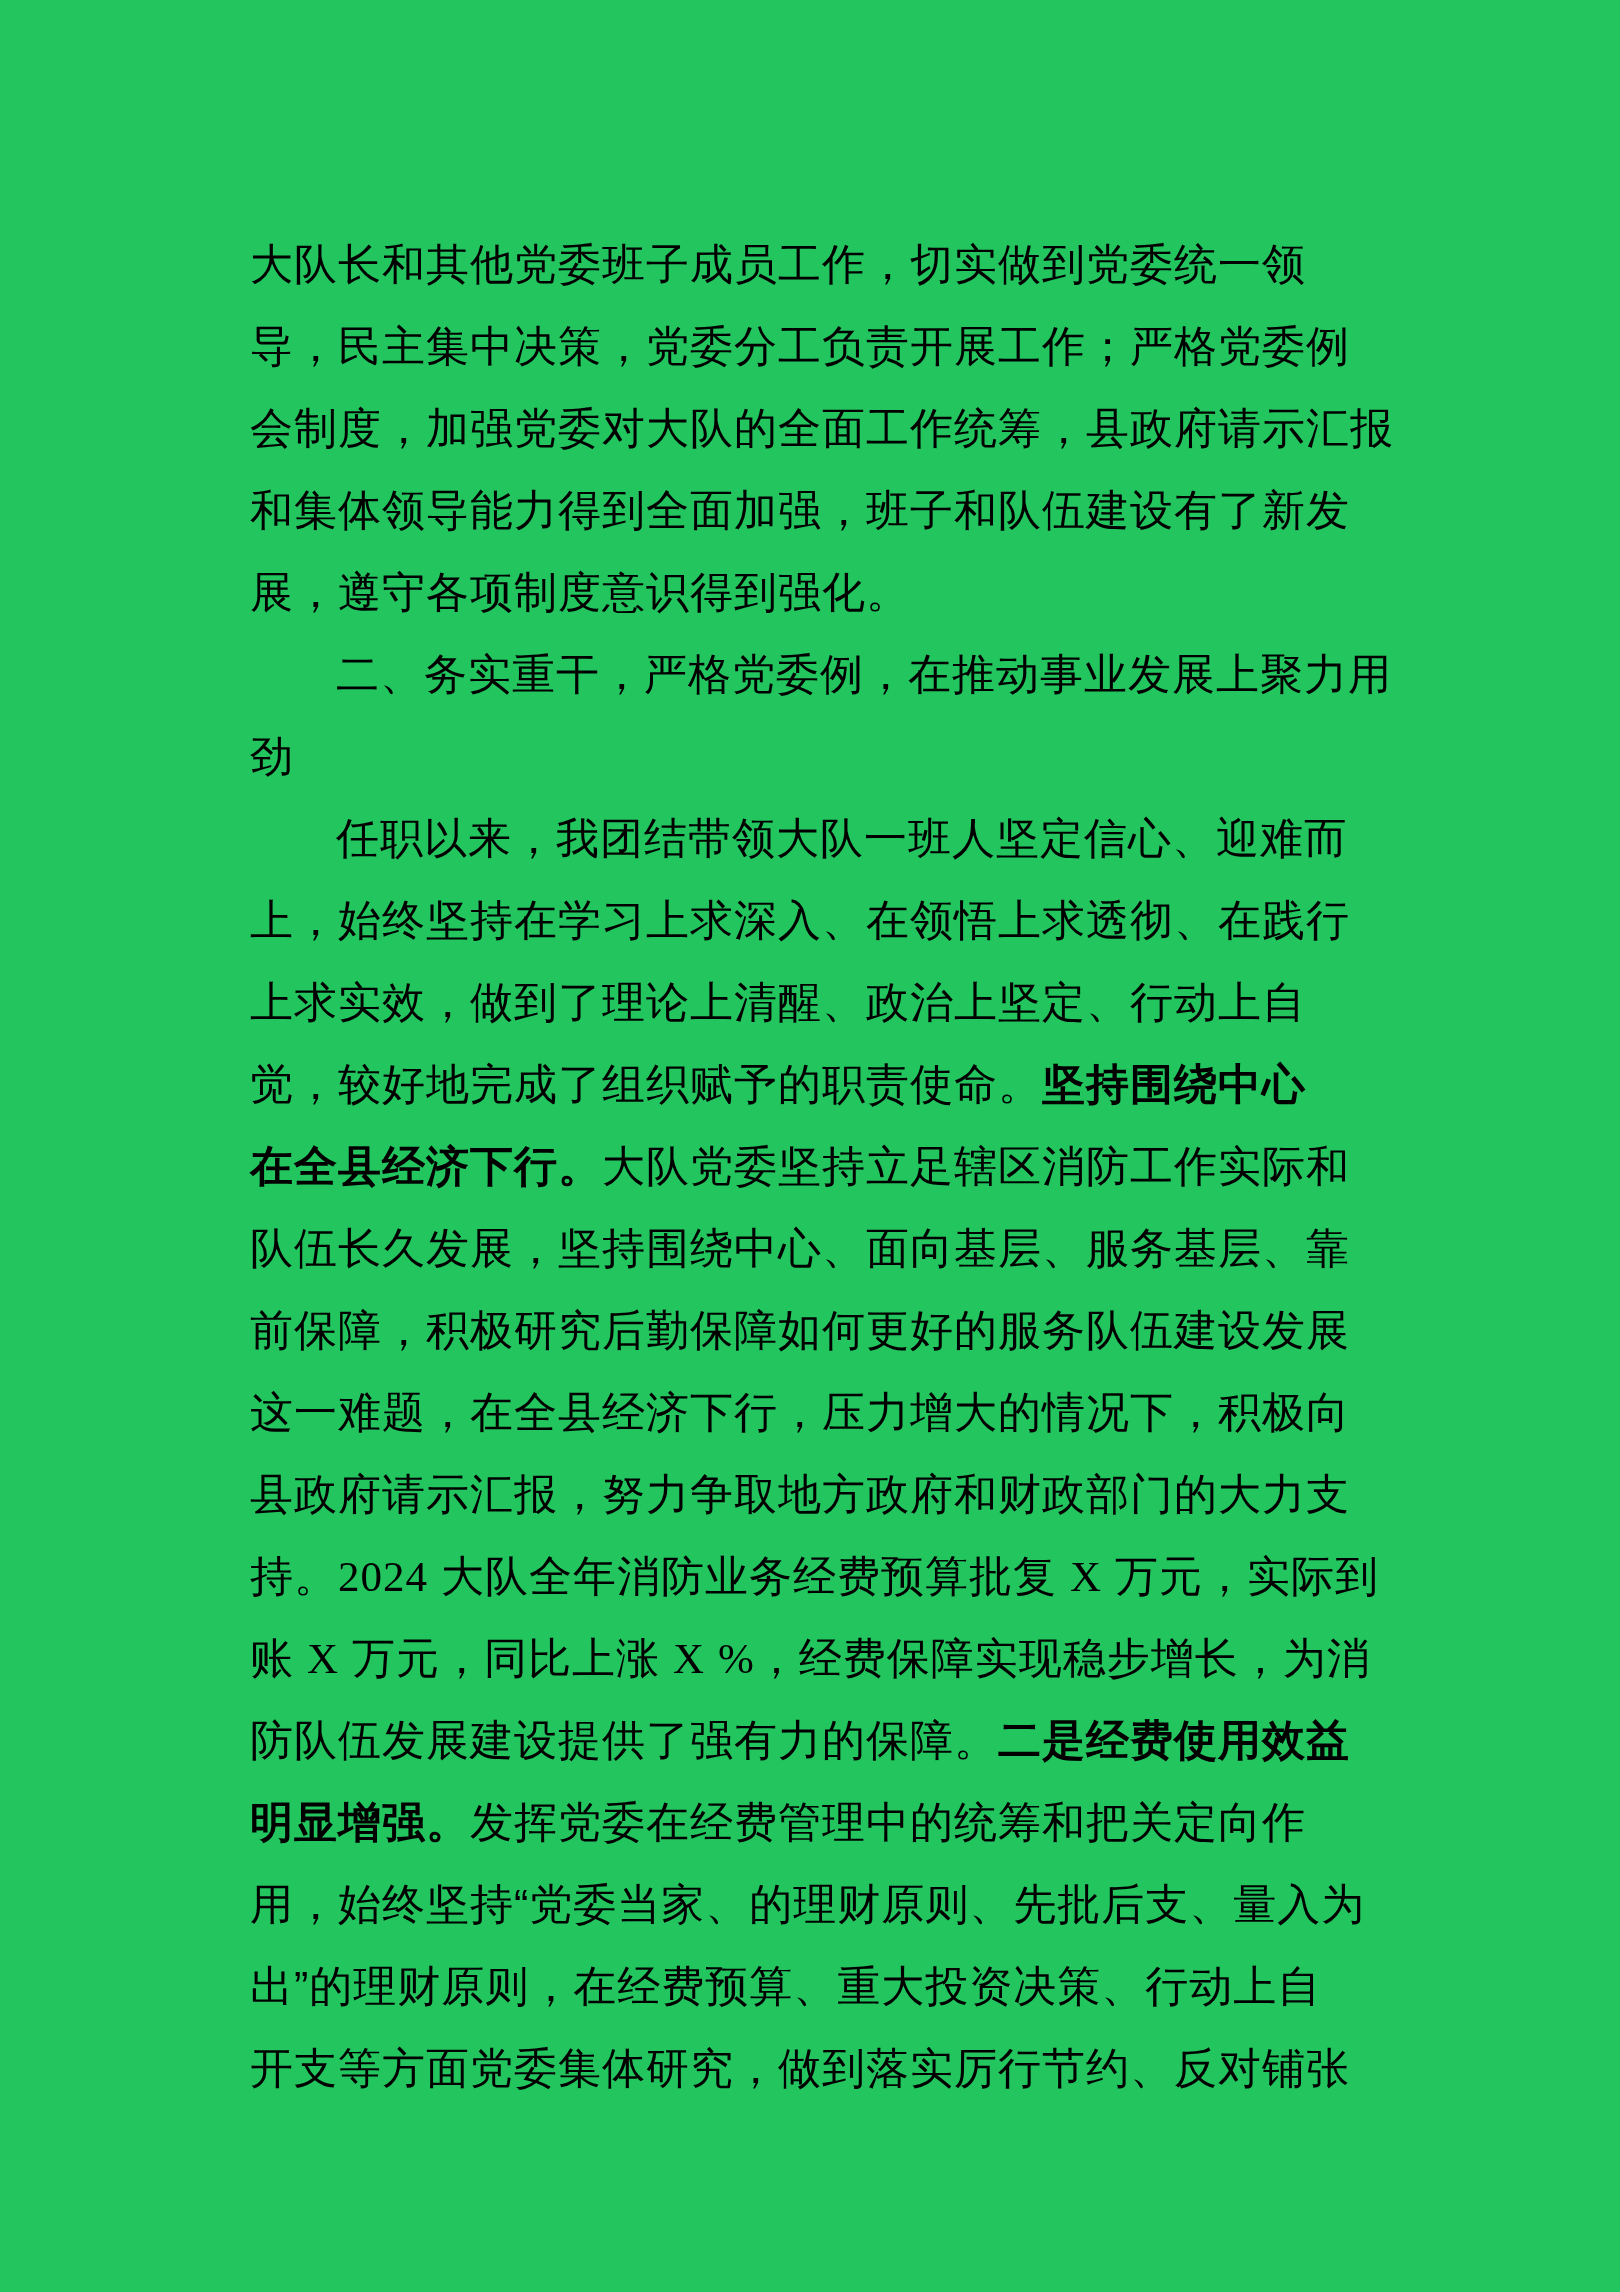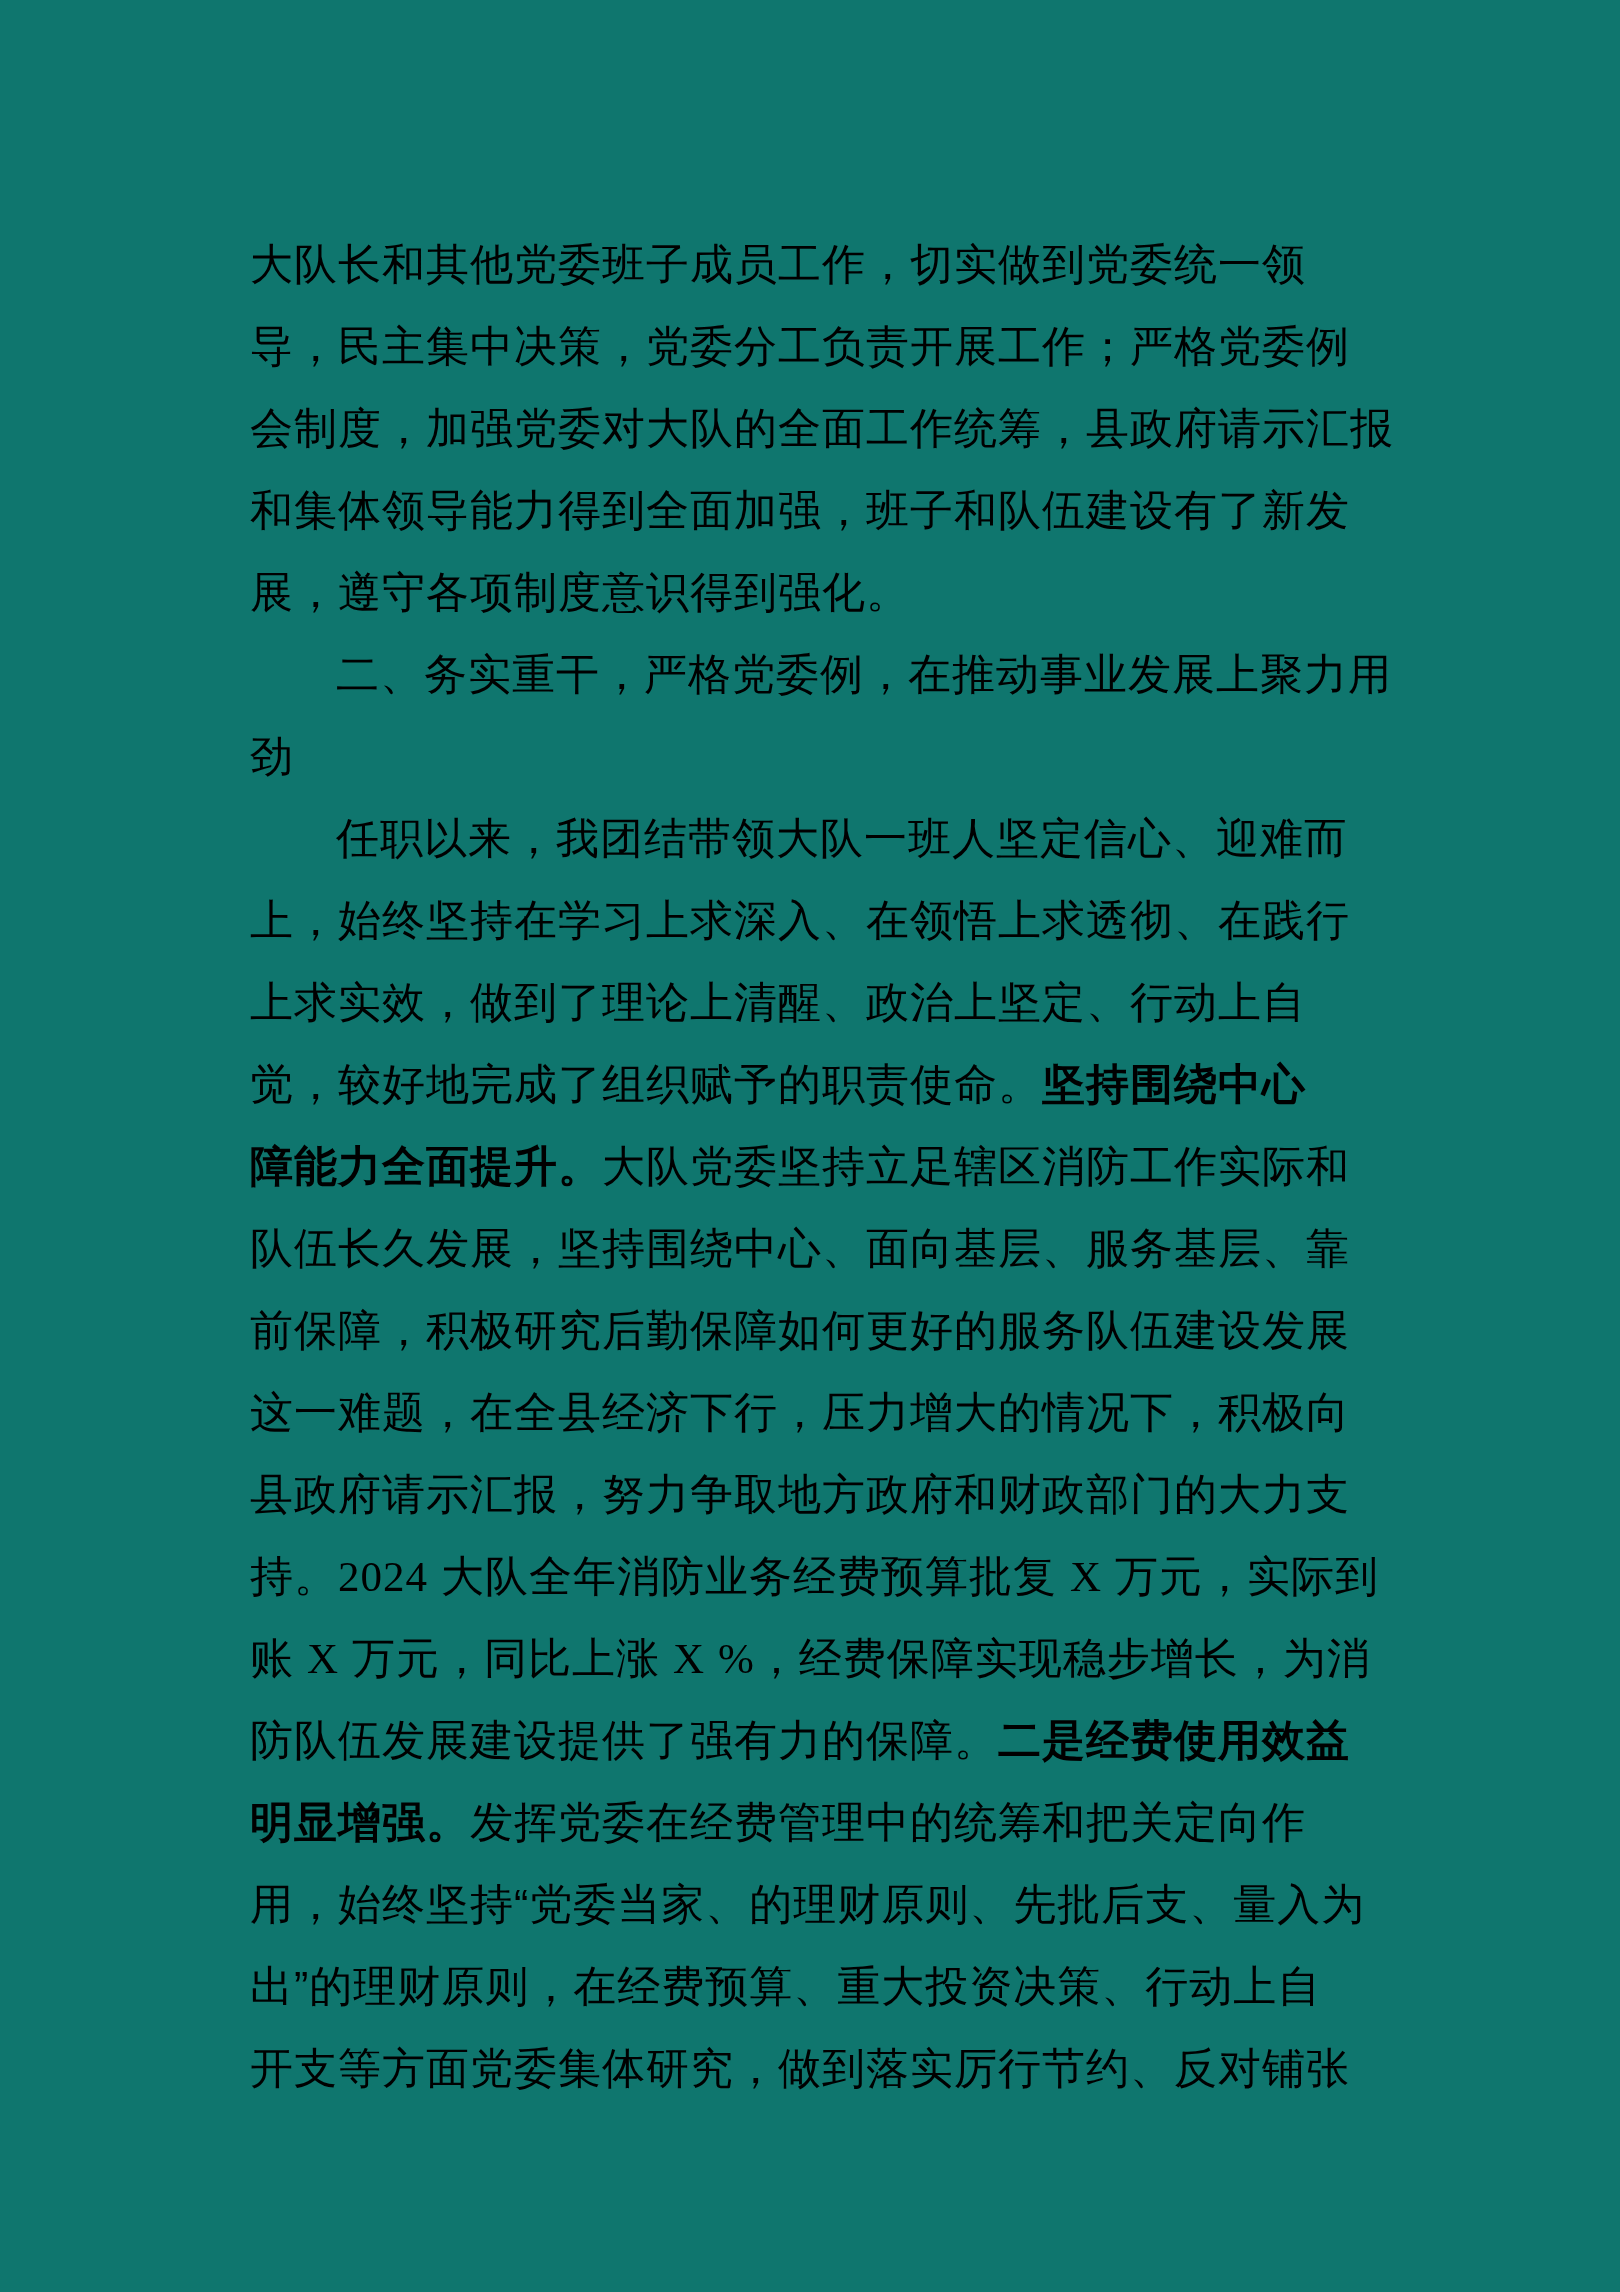--- a/index.html
+++ b/index.html
@@ -10,21 +10,21 @@
   body {
     width: 1620px;
     height: 2293px;
     position: relative;
     overflow: hidden;
     font-family: "Liberation Sans", sans-serif;
   }
   .page {
     position: absolute;
     inset: 0;
-    background: #0f766e;
+    background: #22c55e;
   }
   .text-body {
     position: absolute;
     left: 250px;
     top: 223px;
     width: 1122px;
     color: #000000;
   }
   .line {
     font-size: 43px;
@@ -54,21 +54,21 @@
       <div class="line"><span>导，民主集中决策，党委分工负责开展工作；严格党委例</span></div>
       <div class="line"><span>会制度，加强党委对大队的全面工作统筹，县政府请示汇报</span></div>
       <div class="line"><span>和集体领导能力得到全面加强，班子和队伍建设有了新发</span></div>
       <div class="line end"><span>展，遵守各项制度意识得到强化。</span></div>
       <div class="line indent"><span>二、务实重干，严格党委例，在推动事业发展上聚力用</span></div>
       <div class="line end"><span>劲</span></div>
       <div class="line indent"><span>任职以来，我团结带领大队一班人坚定信心、迎难而</span></div>
       <div class="line"><span>上，始终坚持在学习上求深入、在领悟上求透彻、在践行</span></div>
       <div class="line"><span>上求实效，做到了理论上清醒、政治上坚定、行动上自</span></div>
       <div class="line"><span>觉，较好地完成了组织赋予的职责使命。</span><span class="bold">坚持围绕中心</span></div>
-      <div class="line"><span class="bold">障能力全面提升。</span><span>大队党委坚持立足辖区消防工作实际和</span></div>
+      <div class="line"><span class="bold">在全县经济下行。</span><span>大队党委坚持立足辖区消防工作实际和</span></div>
       <div class="line"><span>队伍长久发展，坚持围绕中心、面向基层、服务基层、靠</span></div>
       <div class="line"><span>前保障，积极研究后勤保障如何更好的服务队伍建设发展</span></div>
       <div class="line"><span>这一难题，在全县经济下行，压力增大的情况下，积极向</span></div>
       <div class="line"><span>县政府请示汇报，努力争取地方政府和财政部门的大力支</span></div>
       <div class="line"><span>持。<span class="latin">2024</span> 大队全年消防业务经费预算批复 <span class="latin">X</span> 万元，实际到</span></div>
       <div class="line"><span>账 <span class="latin">X</span> 万元，同比上涨 <span class="latin">X</span> <span class="latin">%</span>，经费保障实现稳步增长，为消</span></div>
       <div class="line"><span>防队伍发展建设提供了强有力的保障。</span><span class="bold">二是经费使用效益</span></div>
       <div class="line"><span class="bold">明显增强。</span><span>发挥党委在经费管理中的统筹和把关定向作</span></div>
       <div class="line"><span>用，始终坚持“党委当家、的理财原则、先批后支、量入为</span></div>
       <div class="line"><span>出”的理财原则，在经费预算、重大投资决策、行动上自</span></div>

